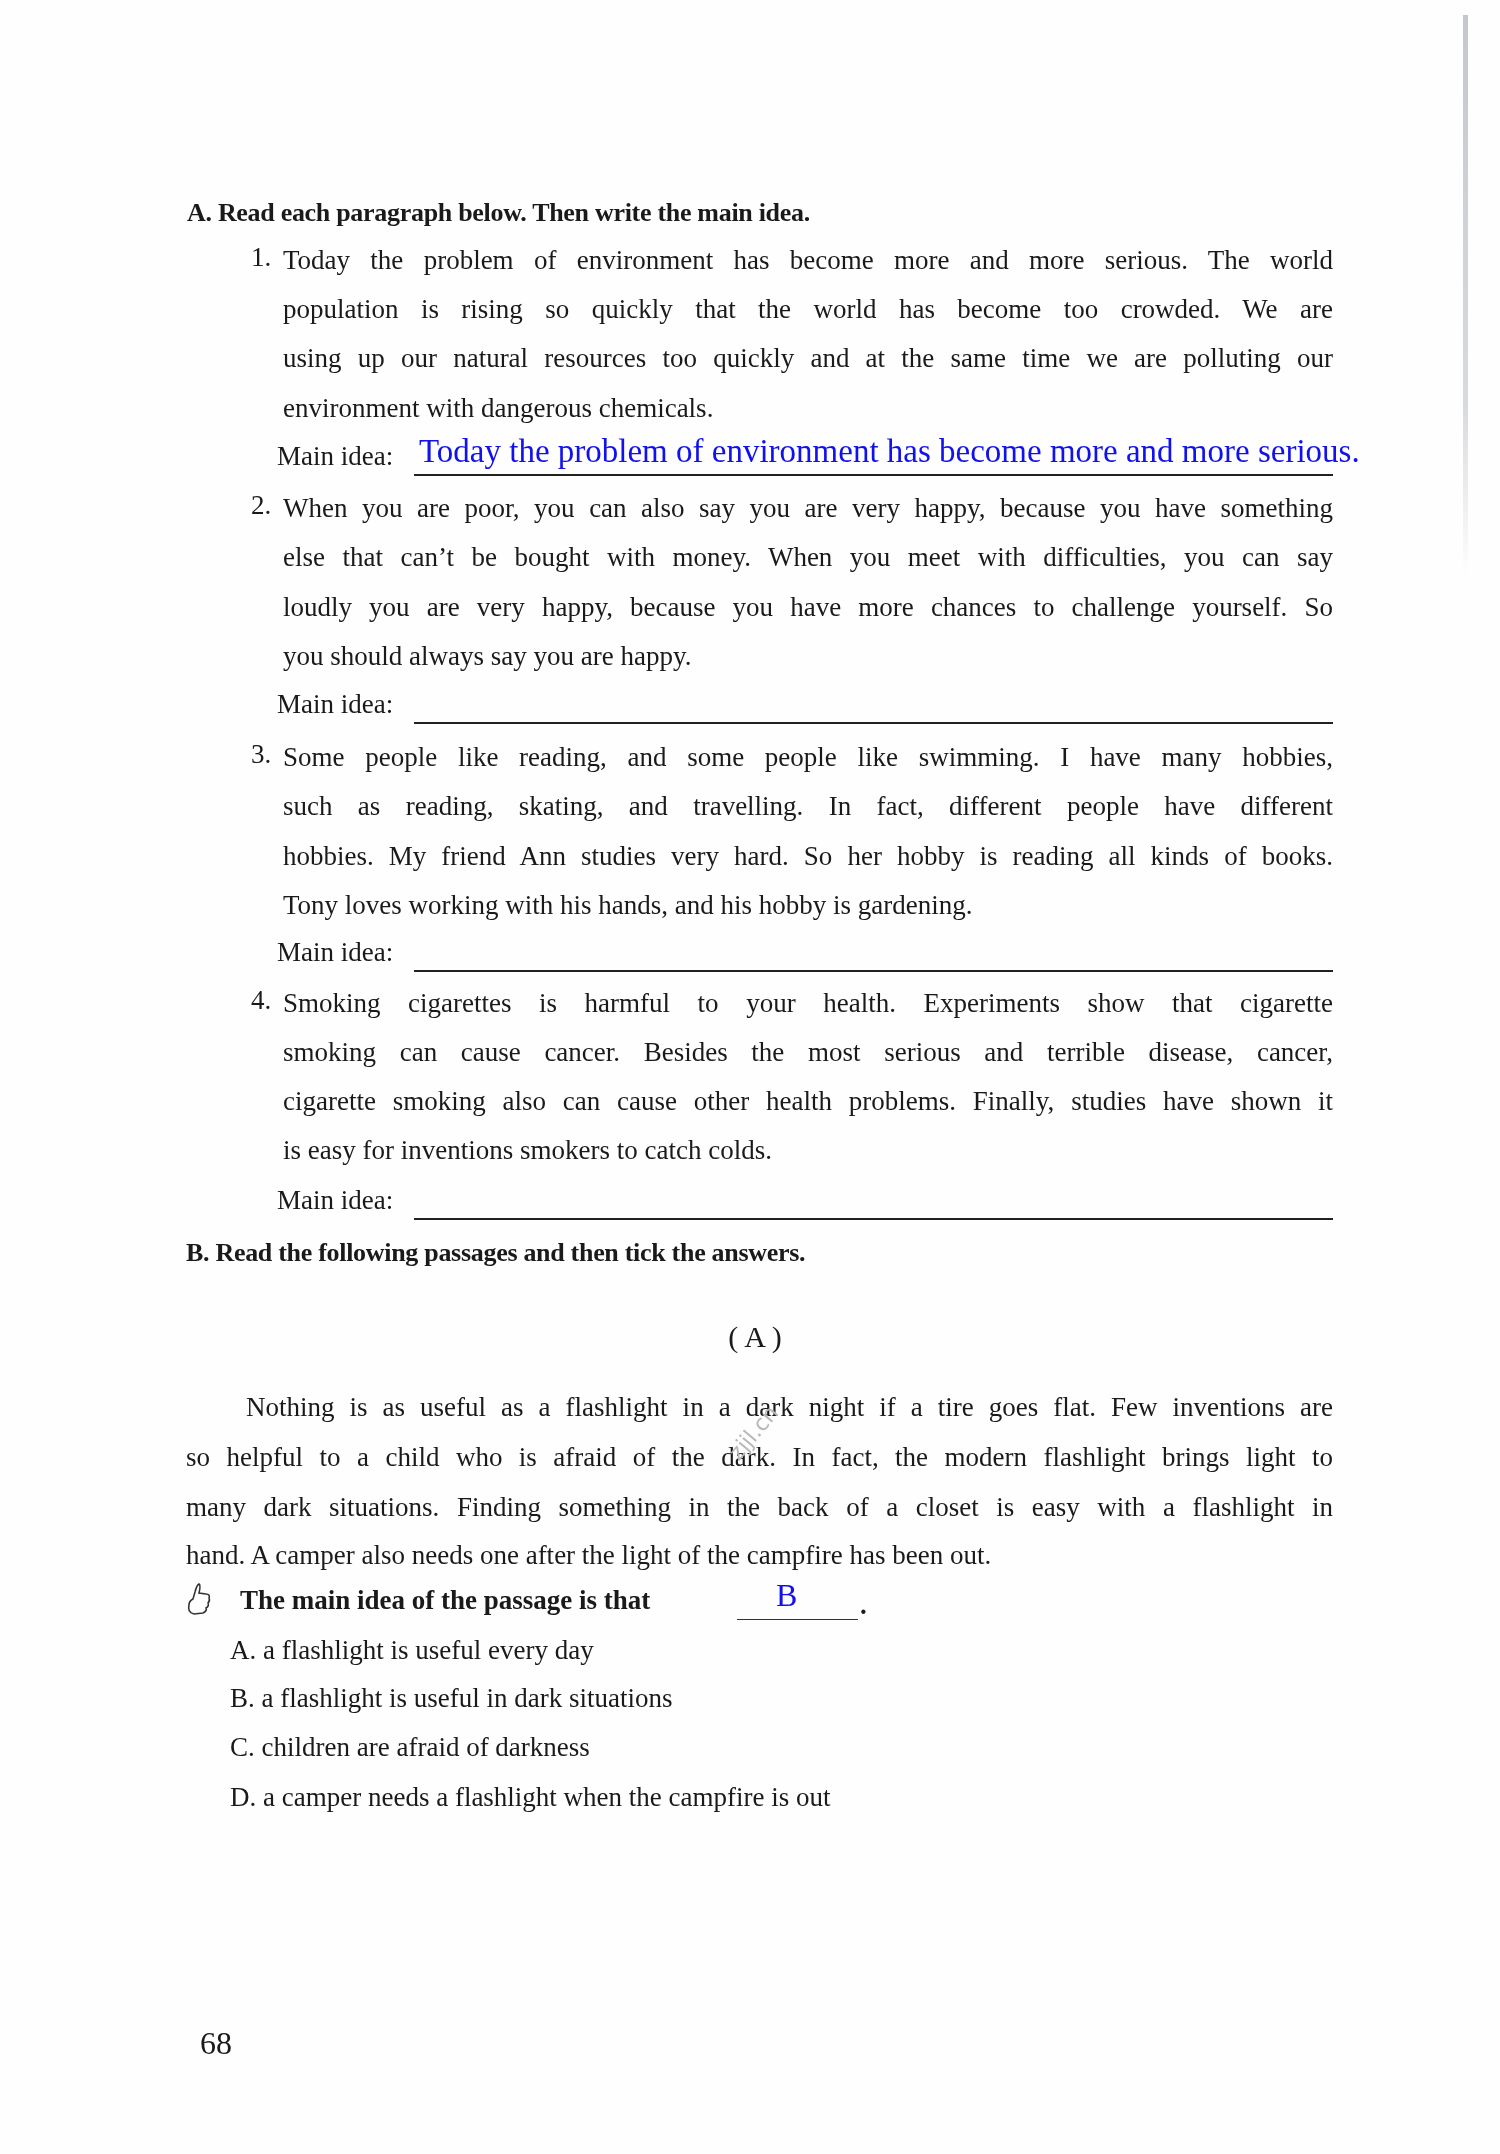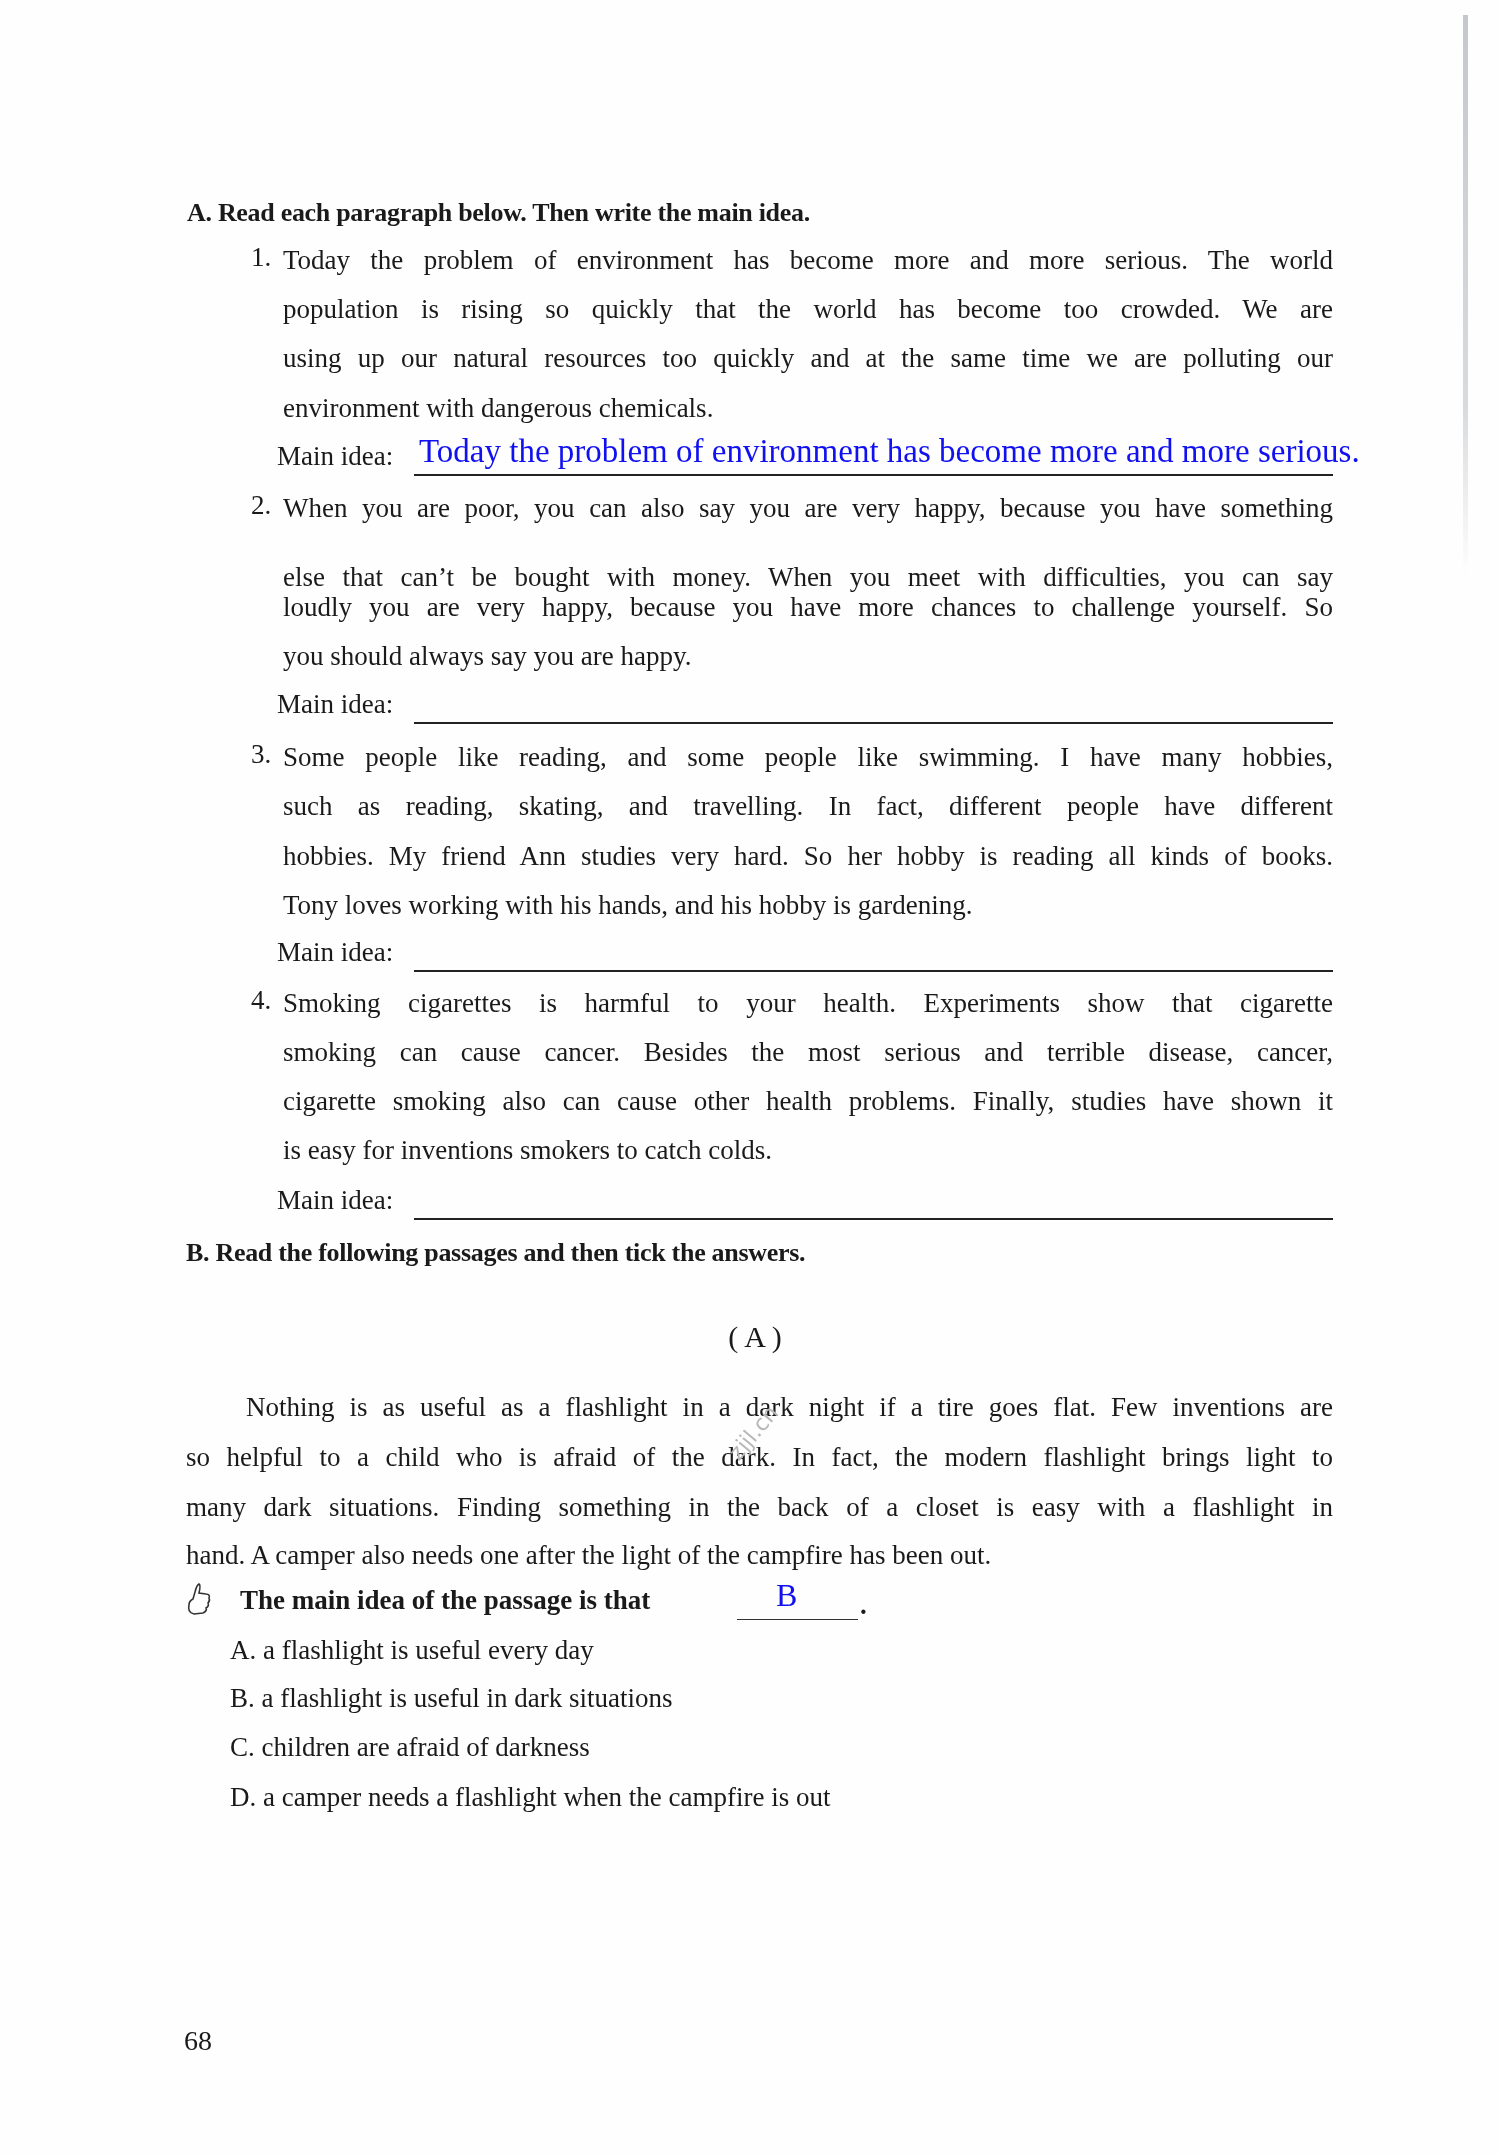--- a/index.html
+++ b/index.html
@@ -17,21 +17,21 @@
   .mainidea .label { position:absolute; left:0; bottom:2px; font-size:27px; }
   .mainidea .rule { position:absolute; left:137px; right:0; bottom:-2px; border-bottom:2px solid #222; }
   .mainidea .answer { position:absolute; left:142px; bottom:4px; font-size:33px; color:#1010f0; white-space:nowrap; }
   .passage-line { position:absolute; left:186px; width:1147px; font-size:27px; height:36px; line-height:36px; white-space:nowrap; }
   .subhead { position:absolute; left:700px; width:110px; text-align:center; font-size:30px; }
   .question { position:absolute; left:240px; font-size:27px; font-weight:bold; white-space:nowrap; }
   .blank { position:absolute; left:737px; width:121px; top:1600px; height:19px; border-bottom:1.5px solid #333; }
   .blank-ans { position:absolute; left:776px; top:1577px; font-size:32px; color:#1010f0; }
   .dot { position:absolute; left:860px; top:1590px; font-size:27px; font-weight:bold; }
   .option { position:absolute; left:230px; font-size:27px; white-space:nowrap; }
-  .pagenum { position:absolute; left:184px; top:2025px; font-size:28px;font-family:Liberation Serif, serif; }
+  .pagenum { position:absolute; left:200px; top:2025px; font-size:32px;font-family:Liberation Serif, serif; }
   .watermark { position:absolute; left:722px; top:1420px; font-size:22px; color:#b8b8b8; transform:rotate(-50deg); font-family:"DejaVu Sans", sans-serif; }
   .hand { position:absolute; left:186px; top:1582px; width:26px; height:34px; }
 </style>
 </head>
 <body>
 
 <div class="edge"></div>
 
 <div class="heading" style="left:187px; top:198px;">A. Read each paragraph below. Then write the main idea.</div>
 
@@ -44,21 +44,21 @@
 </div>
 <div class="mainidea" style="top:430px;">
   <span class="label">Main idea:</span>
   <div class="rule"></div>
   <span class="answer">Today the problem of environment has become more and more serious.</span>
 </div>
 
 <div class="item" style="top:490px;">
   <span class="num">2.</span>
   <div class="line" style="top: 0px; text-align: left; text-align-last: left; word-spacing: 7.75938px;">When you are poor, you can also say you are very happy, because you have something</div>
-  <div class="line" style="top: 49px; text-align: left; text-align-last: left; word-spacing: 10.7467px; margin-top: 20px;">else that can’t be bought with money. When you meet with difficulties, you can say</div>
+  <div class="line" style="top: 49px; text-align: left; text-align-last: left; word-spacing: 10.7467px;">else that can’t be bought with money. When you meet with difficulties, you can say</div>
   <div class="line" style="top: 99px; text-align: left; text-align-last: left; word-spacing: 10.3702px;">loudly you are very happy, because you have more chances to challenge yourself. So</div>
   <div class="line last" style="top:148px">you should always say you are happy.</div>
 </div>
 <div class="mainidea" style="top:678px;">
   <span class="label">Main idea:</span>
   <div class="rule"></div>
 </div>
 
 <div class="item" style="top:739px;">
   <span class="num">3.</span>

